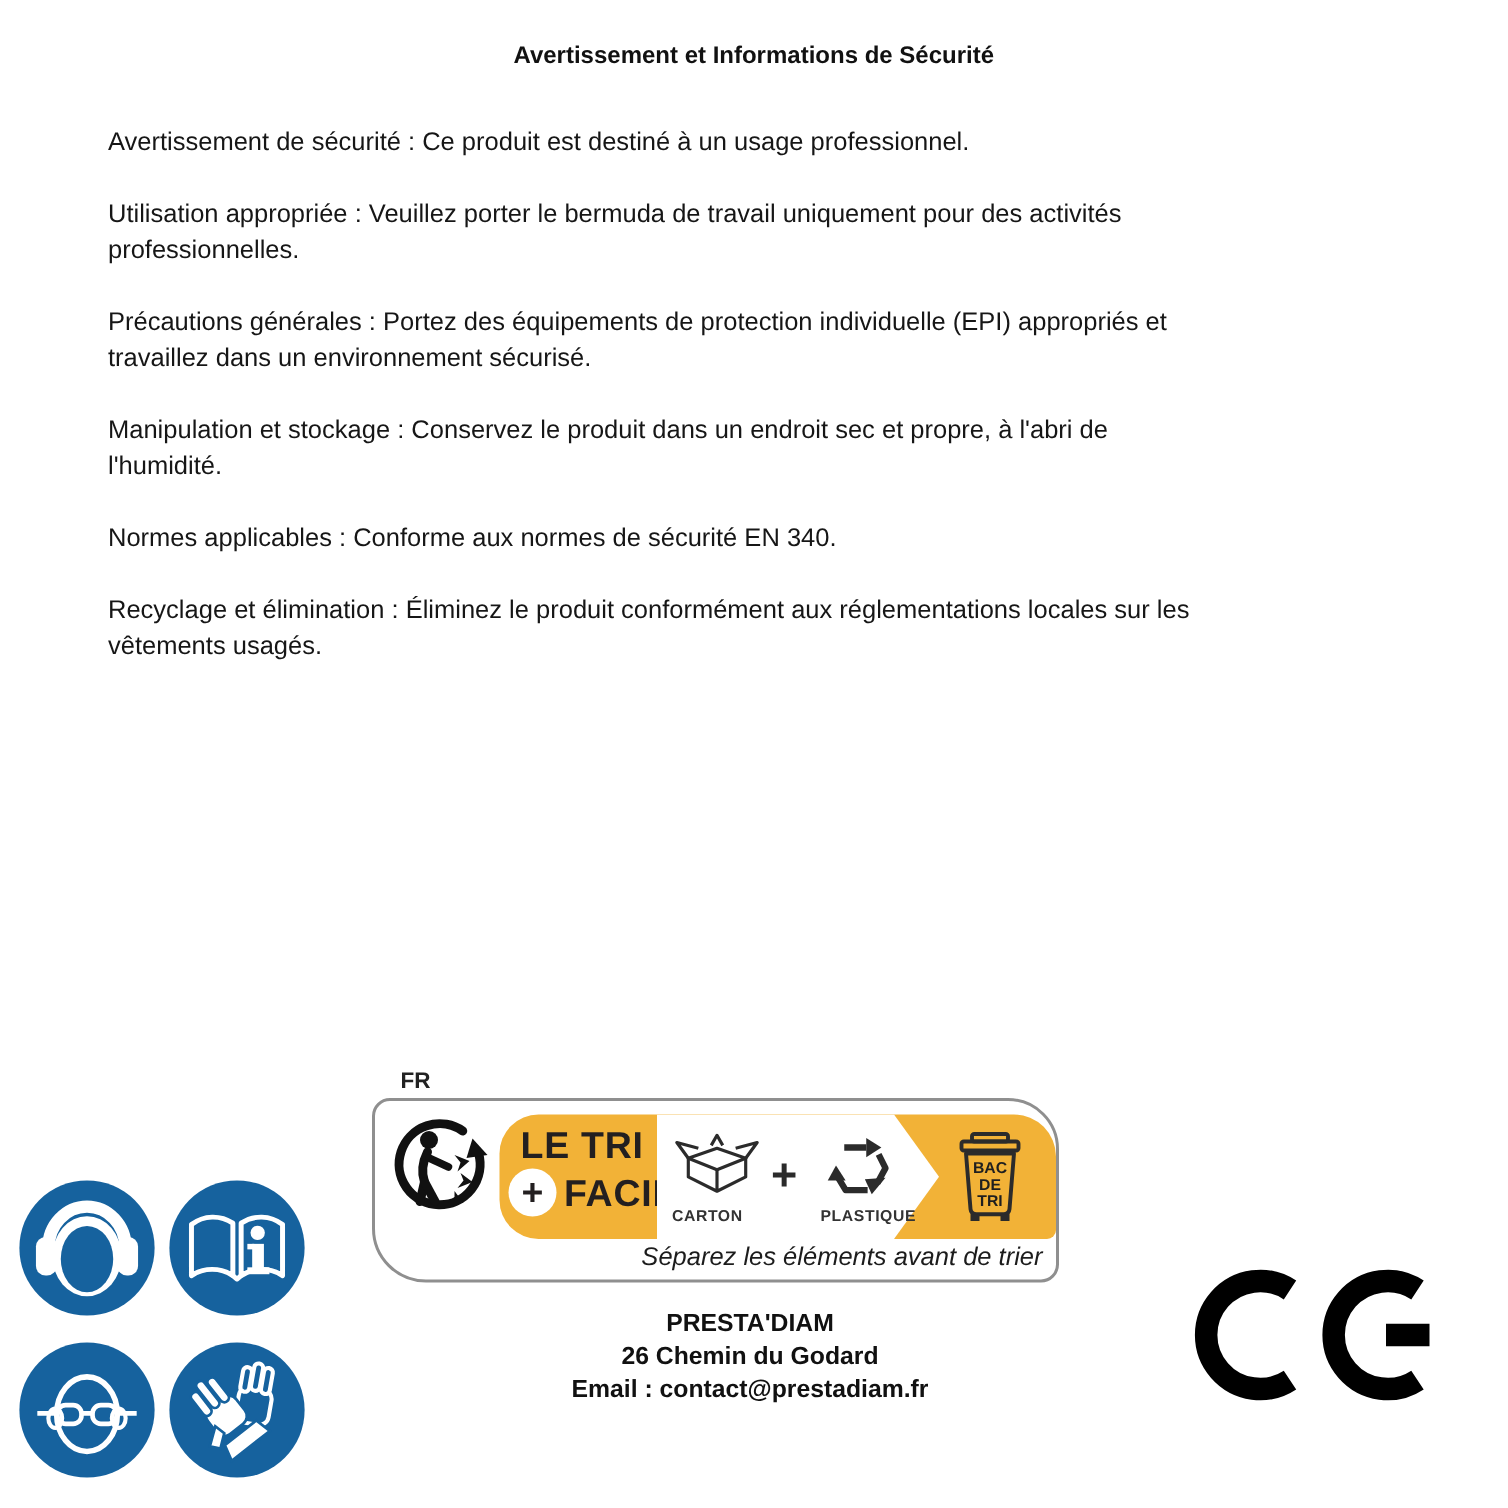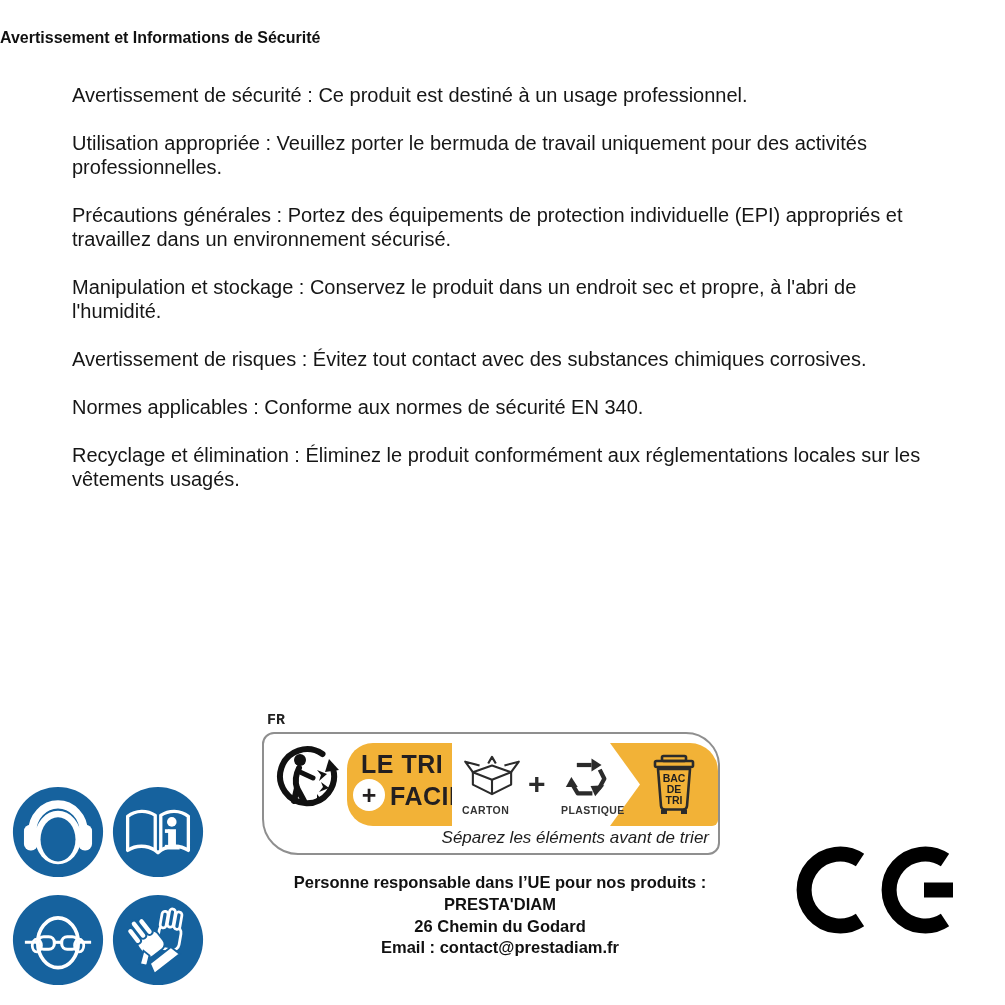--- a/index.html
+++ b/index.html
@@ -1,29 +1,29 @@
 <!DOCTYPE html>
 <html><head>
 <meta charset="utf-8">
 <style>
   * { margin:0; padding:0; box-sizing:border-box; }
   html,body { background:#ffffff; }
   body { font-family:"Liberation Sans", sans-serif; color:#1b1b1b; }
   .page { position:relative; width:1005px; height:1005px; background:#fff; overflow:hidden; }
 
   
-  .title { position:absolute; top:29px; left:0; width:100%; text-align:left;
+  .title { position:absolute; top:29px; left:0; width:100%; text-align:center;
            font-size:16px; font-weight:bold; color:#111; }
   .paragraphs { position:absolute; left:72px; top:83px; width:880px; }
-  .paragraphs p { font-size:20px; line-height:24px; margin:0 0 24px 0;
+  .paragraphs p { font-size:17px; line-height:24px; margin:0 0 24px 0;
                   white-space:pre-line; color:#161616; }
 
   
-  .fr-label { position:absolute; left:267px; top:712px; font-size:15px; font-weight:bold; color:#222;font-family:Liberation Mono, monospace; }
-  .badge { position:absolute; left:262px; top:732px; width:458px; height:123px;
+  .fr-label { position:absolute; left:267px; top:712px; font-size:15px; font-weight:bold; color:#222; }
+  .badge { position:absolute; left:248px; top:732px; width:458px; height:123px;
            background:#fff; border:2px solid #8f8f8f; border-radius:12px 34px 12px 36px; }
   .triman-svg { position:absolute; left:10px; top:10px; }
   .yellow-band { position:absolute; left:83px; top:9px; width:371px; height:83px;
                  background:#F2B237; border-radius:26px 28px 6px 26px; }
   .letri { position:absolute; left:14px; top:7px; font-size:25px; font-weight:bold;
            color:#231F20; letter-spacing:0.5px; }
   .plus-circle { position:absolute; left:6px; top:36px; width:32px; height:32px; background:#fff;
                  border-radius:50%; display:flex; align-items:center; justify-content:center;
                  font-size:25px; font-weight:bold; color:#231F20; }
   .facile { position:absolute; left:43px; top:39px; font-size:25px; font-weight:bold;
@@ -59,21 +59,20 @@
   <div class="title">Avertissement et Informations de Sécurité</div>
 
   <div class="paragraphs">
     <p>Avertissement de sécurité : Ce produit est destiné à un usage professionnel.</p>
     <p>Utilisation appropriée : Veuillez porter le bermuda de travail uniquement pour des activités
 professionnelles.</p>
     <p>Précautions générales : Portez des équipements de protection individuelle (EPI) appropriés et
 travaillez dans un environnement sécurisé.</p>
     <p>Manipulation et stockage : Conservez le produit dans un endroit sec et propre, à l'abri de
 l'humidité.</p>
-    <p>Avertissement de risques : Évitez tout contact avec des substances chimiques corrosives.</p>
     <p>Normes applicables : Conforme aux normes de sécurité EN 340.</p>
     <p>Recyclage et élimination : Éliminez le produit conformément aux réglementations locales sur les
 vêtements usagés.</p>
   </div>
 
   <div class="fr-label">FR</div>
 
   <div class="badge">
 
     <svg class="triman-svg" width="66" height="64" viewBox="0 0 64 64">
@@ -207,21 +206,20 @@
         <rect x="32.5" y="26" width="6.8" height="20" rx="3.4" fill="#fff"></rect>
         <rect x="40.5" y="22" width="6.8" height="23" rx="3.4" fill="#fff"></rect>
         <rect x="48.5" y="25" width="6.8" height="21" rx="3.4" fill="#fff"></rect>
         <path d="M34,55 L22,64 L27,70 L36,63 Z" fill="#fff"></path>
         <polygon points="31,70 60,70 63,82 28,82" fill="#fff"></polygon>
       </g>
     </svg>
   </div>
 
   <div class="responsible">
-    <div>Personne responsable dans l’UE pour nos produits :</div>
     <div>PRESTA'DIAM</div>
     <div>26 Chemin du Godard</div>
     <div>Email : contact@prestadiam.fr</div>
   </div>
 
   <svg class="ce-svg" width="170" height="100" viewBox="0 0 170 100">
     <g fill="none" stroke="#000" stroke-width="15">
       <path d="M64,20 A36,36 0 1 0 64,80"></path>
       <path d="M149,20 A36,36 0 1 0 149,80"></path>
       <path d="M128,50 H157"></path>

